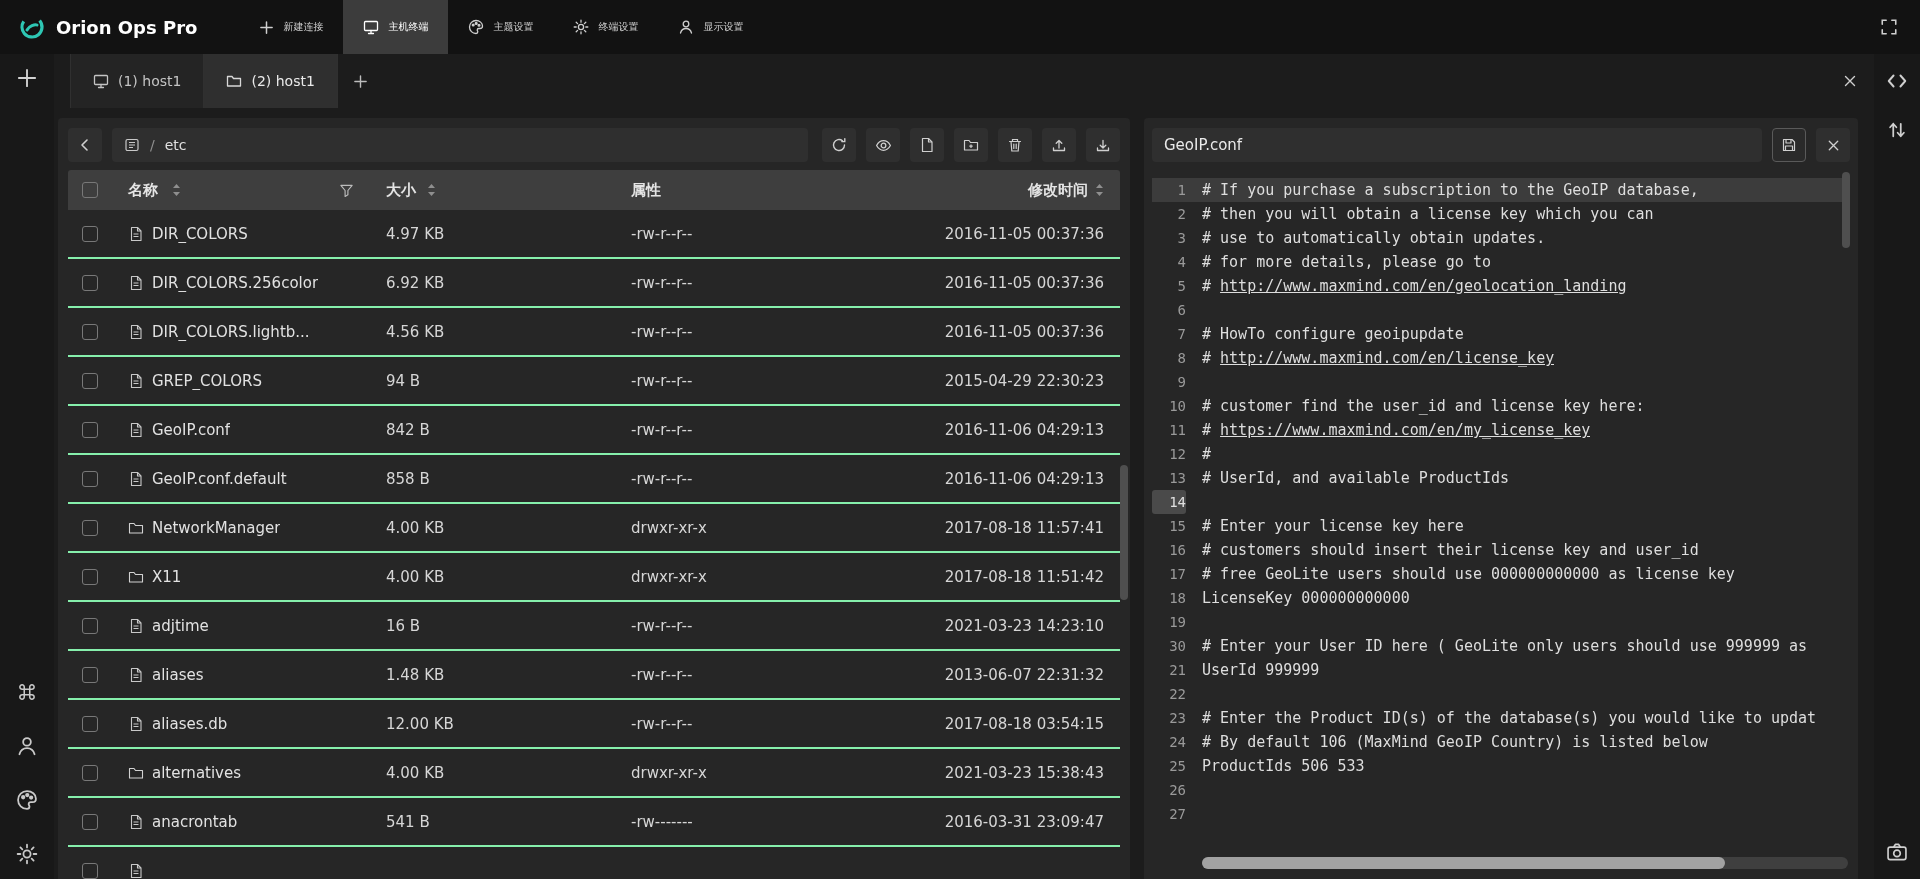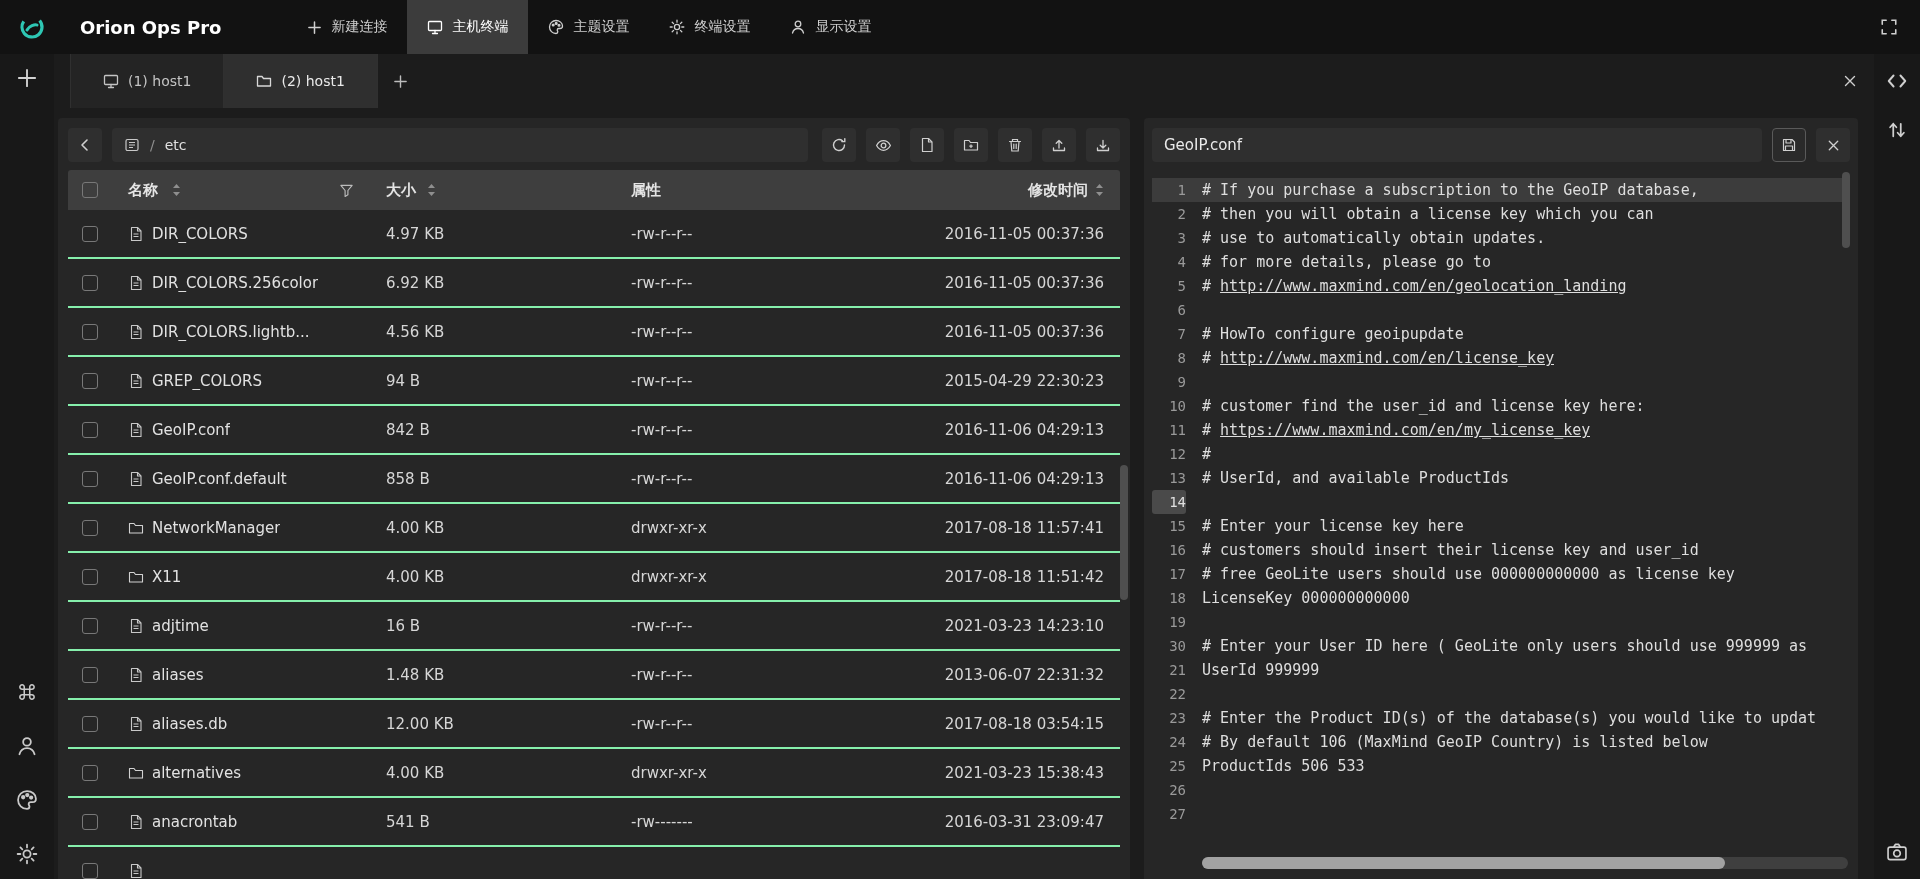--- a/index.html
+++ b/index.html
@@ -8,28 +8,28 @@
     background:#1c1c1c;
     font-family:"DejaVu Sans","Liberation Sans",sans-serif;
     color:#e0e0e0;
     position:relative;
   }
   svg { display:block; }
 
   
   .topbar {
     height:54px; background:#121212;
-    display:flex; align-items:center; padding-left:18px;gap:24px;
+    display:flex; align-items:center; padding-left:18px;
   }
   .logo { margin-right:10px; }
   .app-title { color:#ffffff; font-size:18px; font-weight:bold; margin-right:42px; white-space:nowrap; }
   .main-nav { display:flex; height:100%; align-items:stretch; }
   .nav-item {
     display:flex; align-items:center; gap:9px; padding:0 20px;
-    color:#cfcfcf; font-size:14px; cursor:pointer; white-space:nowrap;
+    color:#cfcfcf; font-size:10px; cursor:pointer; white-space:nowrap;
   }
   .nav-item.active { background:#3c3c3c; color:#ffffff; }
   .fullscreen-btn { margin-left:auto; margin-right:22px; cursor:pointer; }
 
   
   .left-rail {
     position:absolute; left:0; top:54px; bottom:0; width:54px;
     background:#181818; display:flex; flex-direction:column; align-items:center;
     padding:14px 0 14px; gap:32px;
   }
@@ -41,21 +41,21 @@
   }
   .right-rail .bottom-icon { margin-top:auto; }
   .rail-btn { cursor:pointer; background:none; border:none; }
 
   
   .tabbar {
     position:absolute; left:54px; right:46px; top:54px; height:54px;
     background:#1c1c1c; display:flex; align-items:stretch; padding-left:16px;
   }
   .tab {
-    display:flex; align-items:center; gap:9px; padding:0 32px;
+    display:flex; align-items:center; gap:9px; padding:0 22px;
     background:#242424; border-right:1px solid #303030; border-left:1px solid #303030;
     color:#c4c4c4; font-size:14px; cursor:pointer; white-space:nowrap;
   }
   .tab + .tab { border-left:none; }
   .tab.active { background:#2f2f2f; color:#eaeaea; }
   .new-tab { width:46px; display:flex; align-items:center; justify-content:center; cursor:pointer; background:none; border:none; }
   .tabbar-close { margin-left:auto; align-self:center; margin-right:16px; cursor:pointer; background:none; border:none; }
 
   
   .panels {

